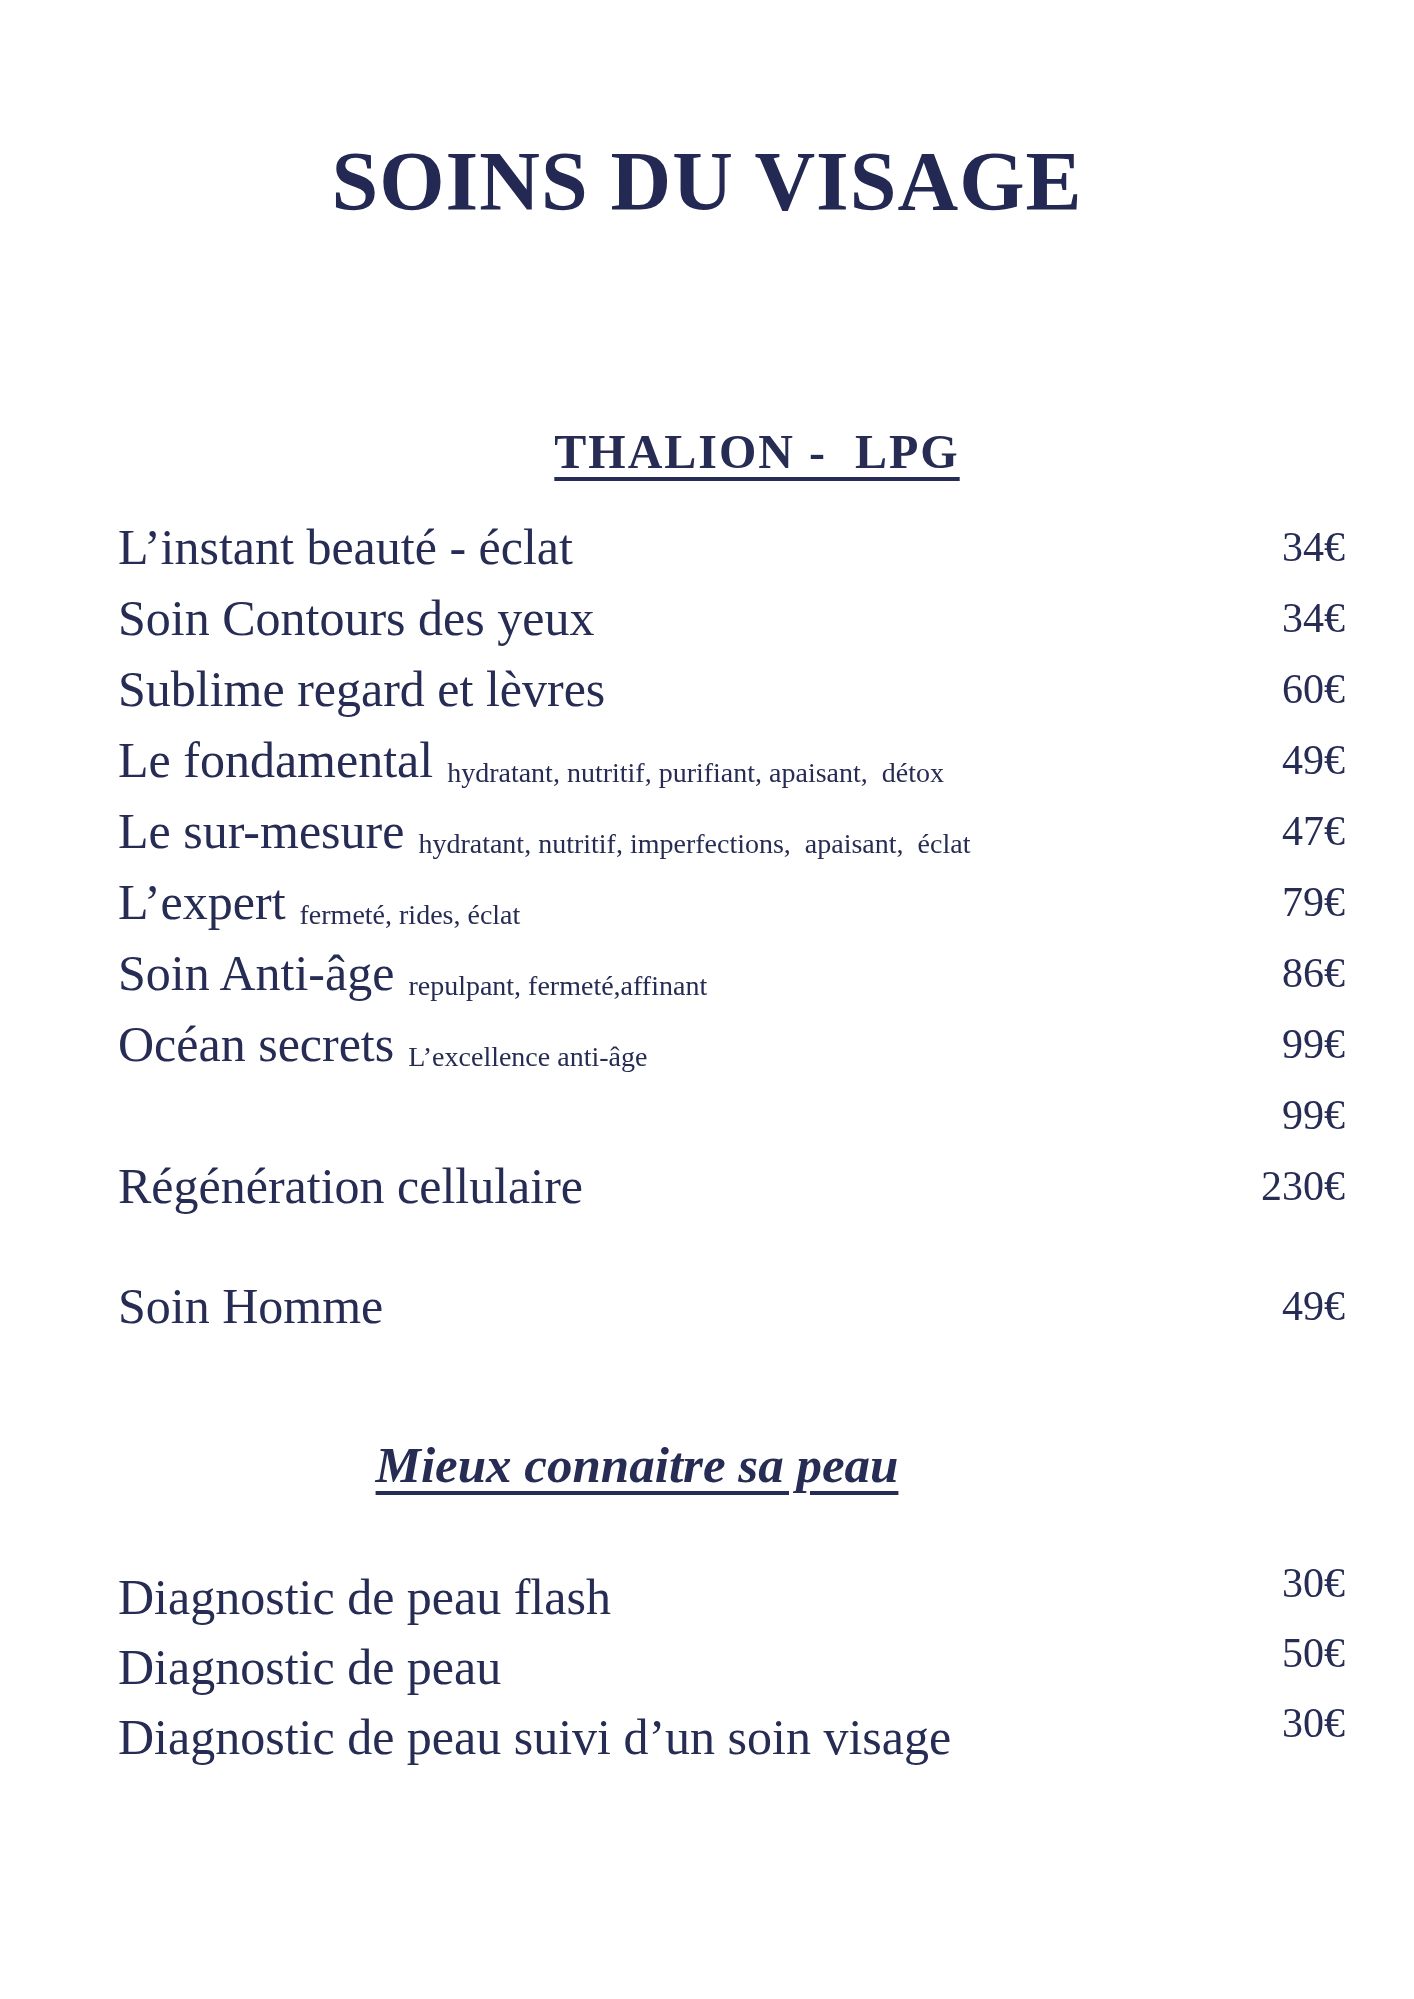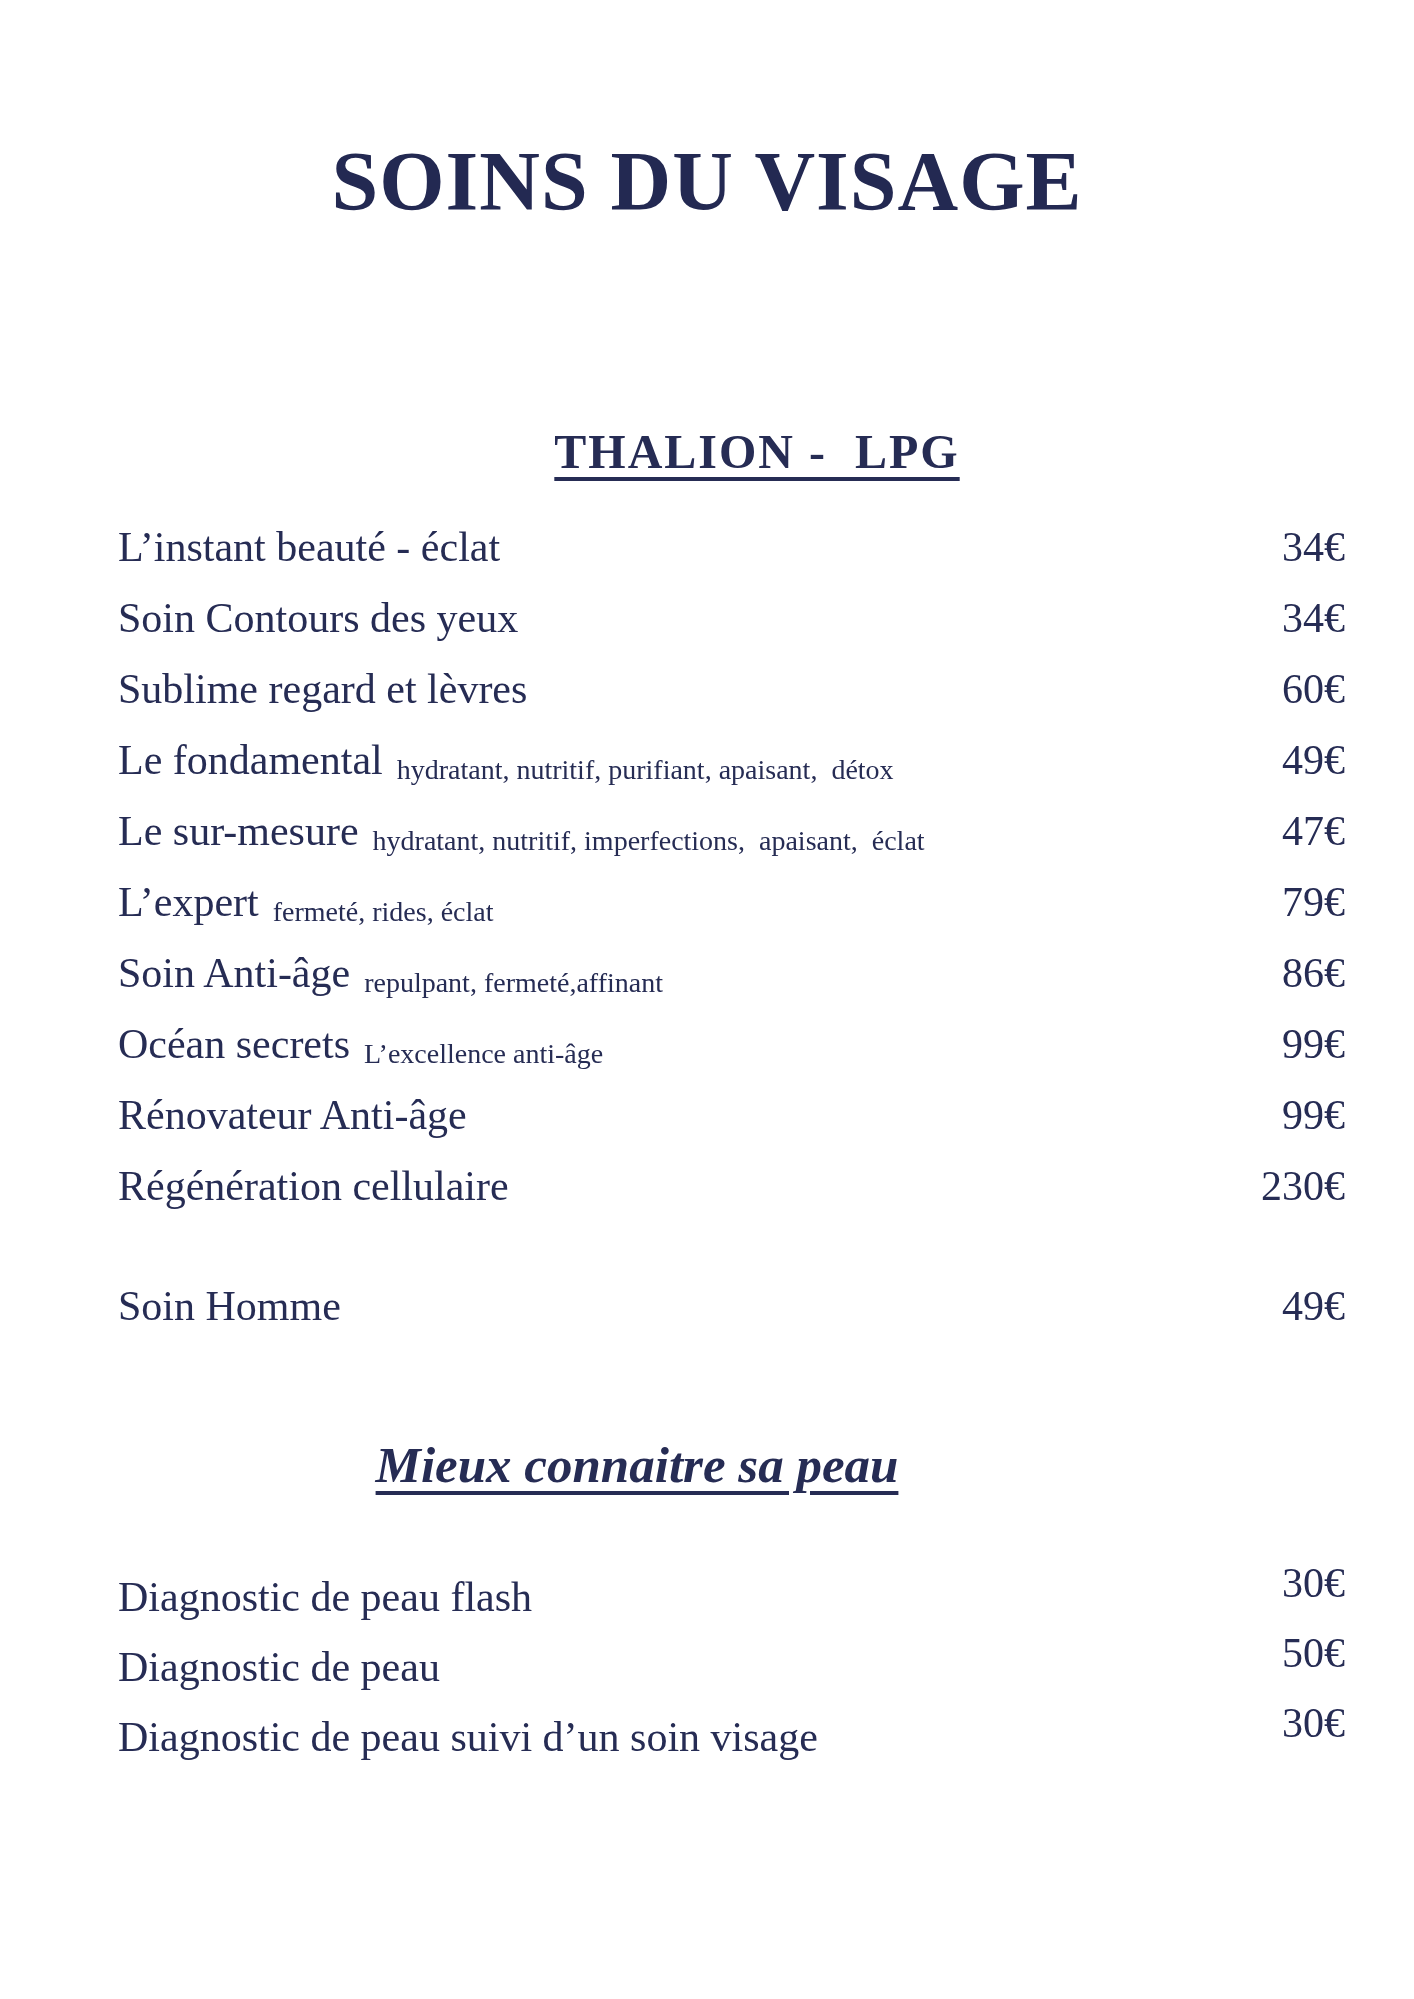--- a/index.html
+++ b/index.html
@@ -69,21 +69,21 @@
   }
   .list-1    { top: 512px; }
   .list-homme{ top: 1271px; }
   .list-2    { top: 1562px; }
   .row {
     white-space: nowrap;
     height: 71px;
     line-height: 71px;
   }
   .list-2 .row { height: 70px; line-height: 70px; }
-  .row-name  { font-size: 42px; }
+  .row-name  { font-size: 50px; }
   .row-note  {
     font-size: 28px;
     margin-left: 14px;
     white-space: pre;
     position: relative;
     top: 5px;
   }
   .row-price {
     float: right;
     font-size: 42px;
@@ -104,21 +104,21 @@
 
   <div class="list list-1" id="list-thalion">
       <div class="row"><span class="row-price">34€</span><span class="row-name">L’instant beauté - éclat</span></div>
       <div class="row"><span class="row-price">34€</span><span class="row-name">Soin Contours des yeux</span></div>
       <div class="row"><span class="row-price">60€</span><span class="row-name">Sublime regard et lèvres</span></div>
       <div class="row"><span class="row-price">49€</span><span class="row-name">Le fondamental</span><span class="row-note">hydratant, nutritif, purifiant, apaisant,  détox</span></div>
       <div class="row"><span class="row-price">47€</span><span class="row-name">Le sur-mesure</span><span class="row-note">hydratant, nutritif, imperfections,  apaisant,  éclat</span></div>
       <div class="row"><span class="row-price">79€</span><span class="row-name">L’expert</span><span class="row-note">fermeté, rides, éclat</span></div>
       <div class="row"><span class="row-price">86€</span><span class="row-name">Soin Anti-âge</span><span class="row-note">repulpant, fermeté,affinant</span></div>
       <div class="row"><span class="row-price">99€</span><span class="row-name">Océan secrets</span><span class="row-note">L’excellence anti-âge</span></div>
-      <div class="row"><span class="row-price">99€</span><span class="row-name">Rénovateur Anti-âge</span></div>
+      <div class="row"><span class="row-price">99€</span></div>
       <div class="row"><span class="row-price">230€</span><span class="row-name">Régénération cellulaire</span></div>
     </div>
 
   <div class="list list-homme" id="list-homme">
       <div class="row"><span class="row-price">49€</span><span class="row-name">Soin Homme</span></div>
     </div>
 
   <div class="heading heading-2">
     <span class="heading-text h2-text">Mieux connaitre sa peau</span>
   </div>

